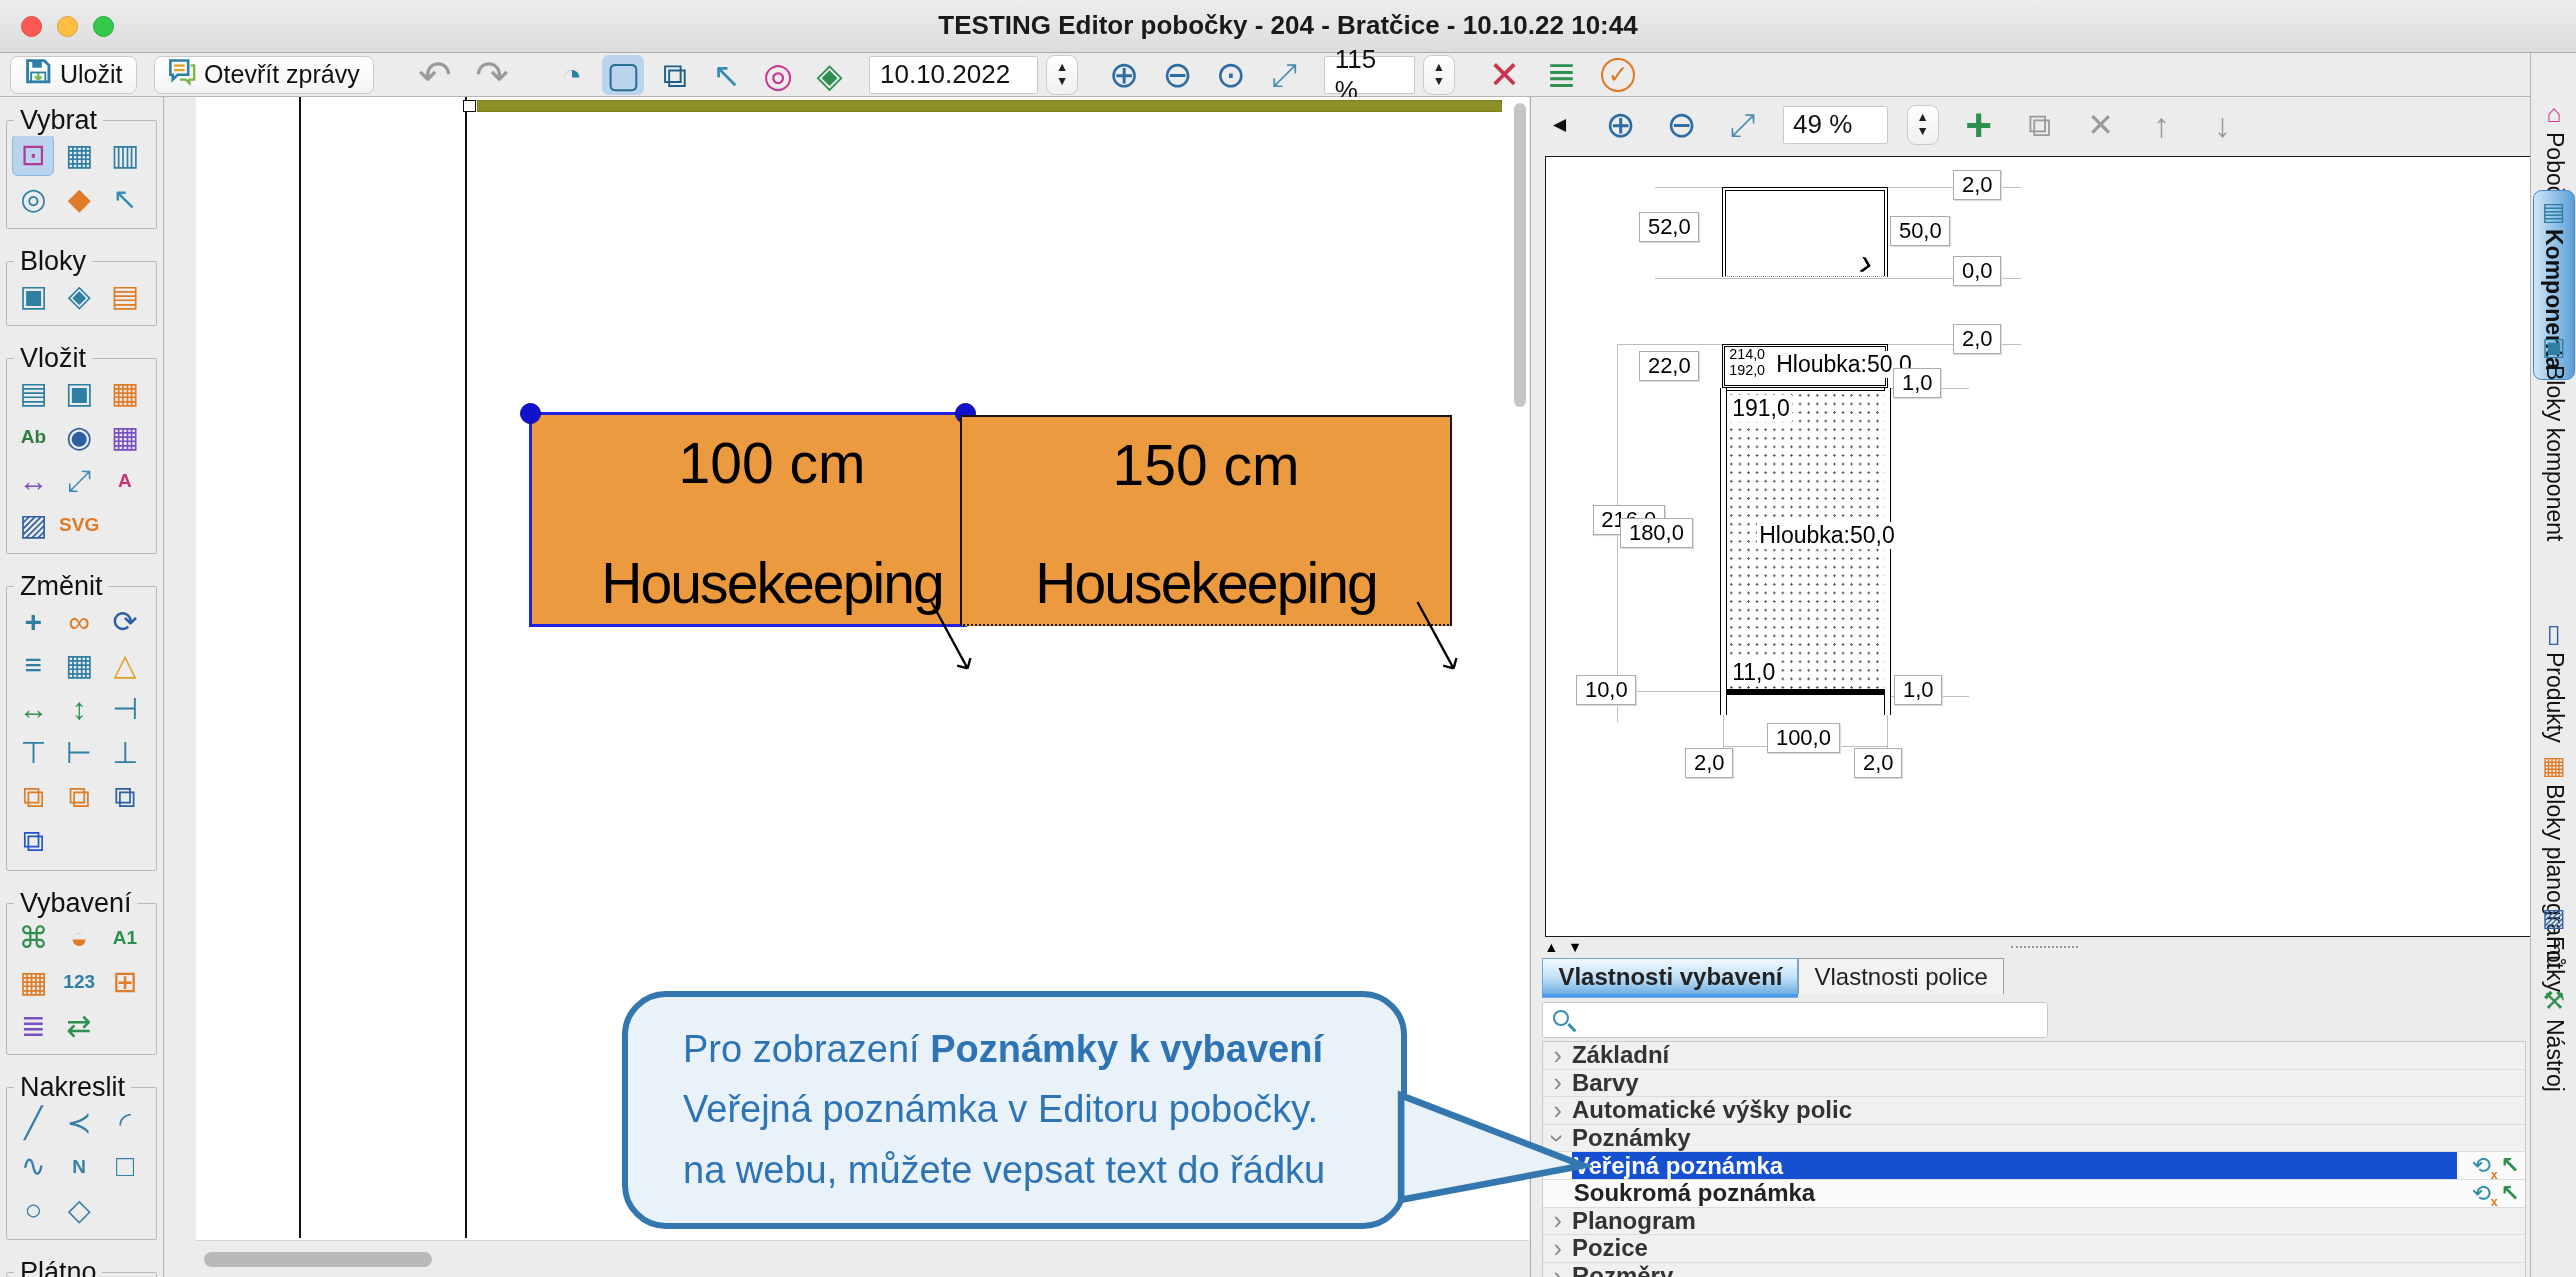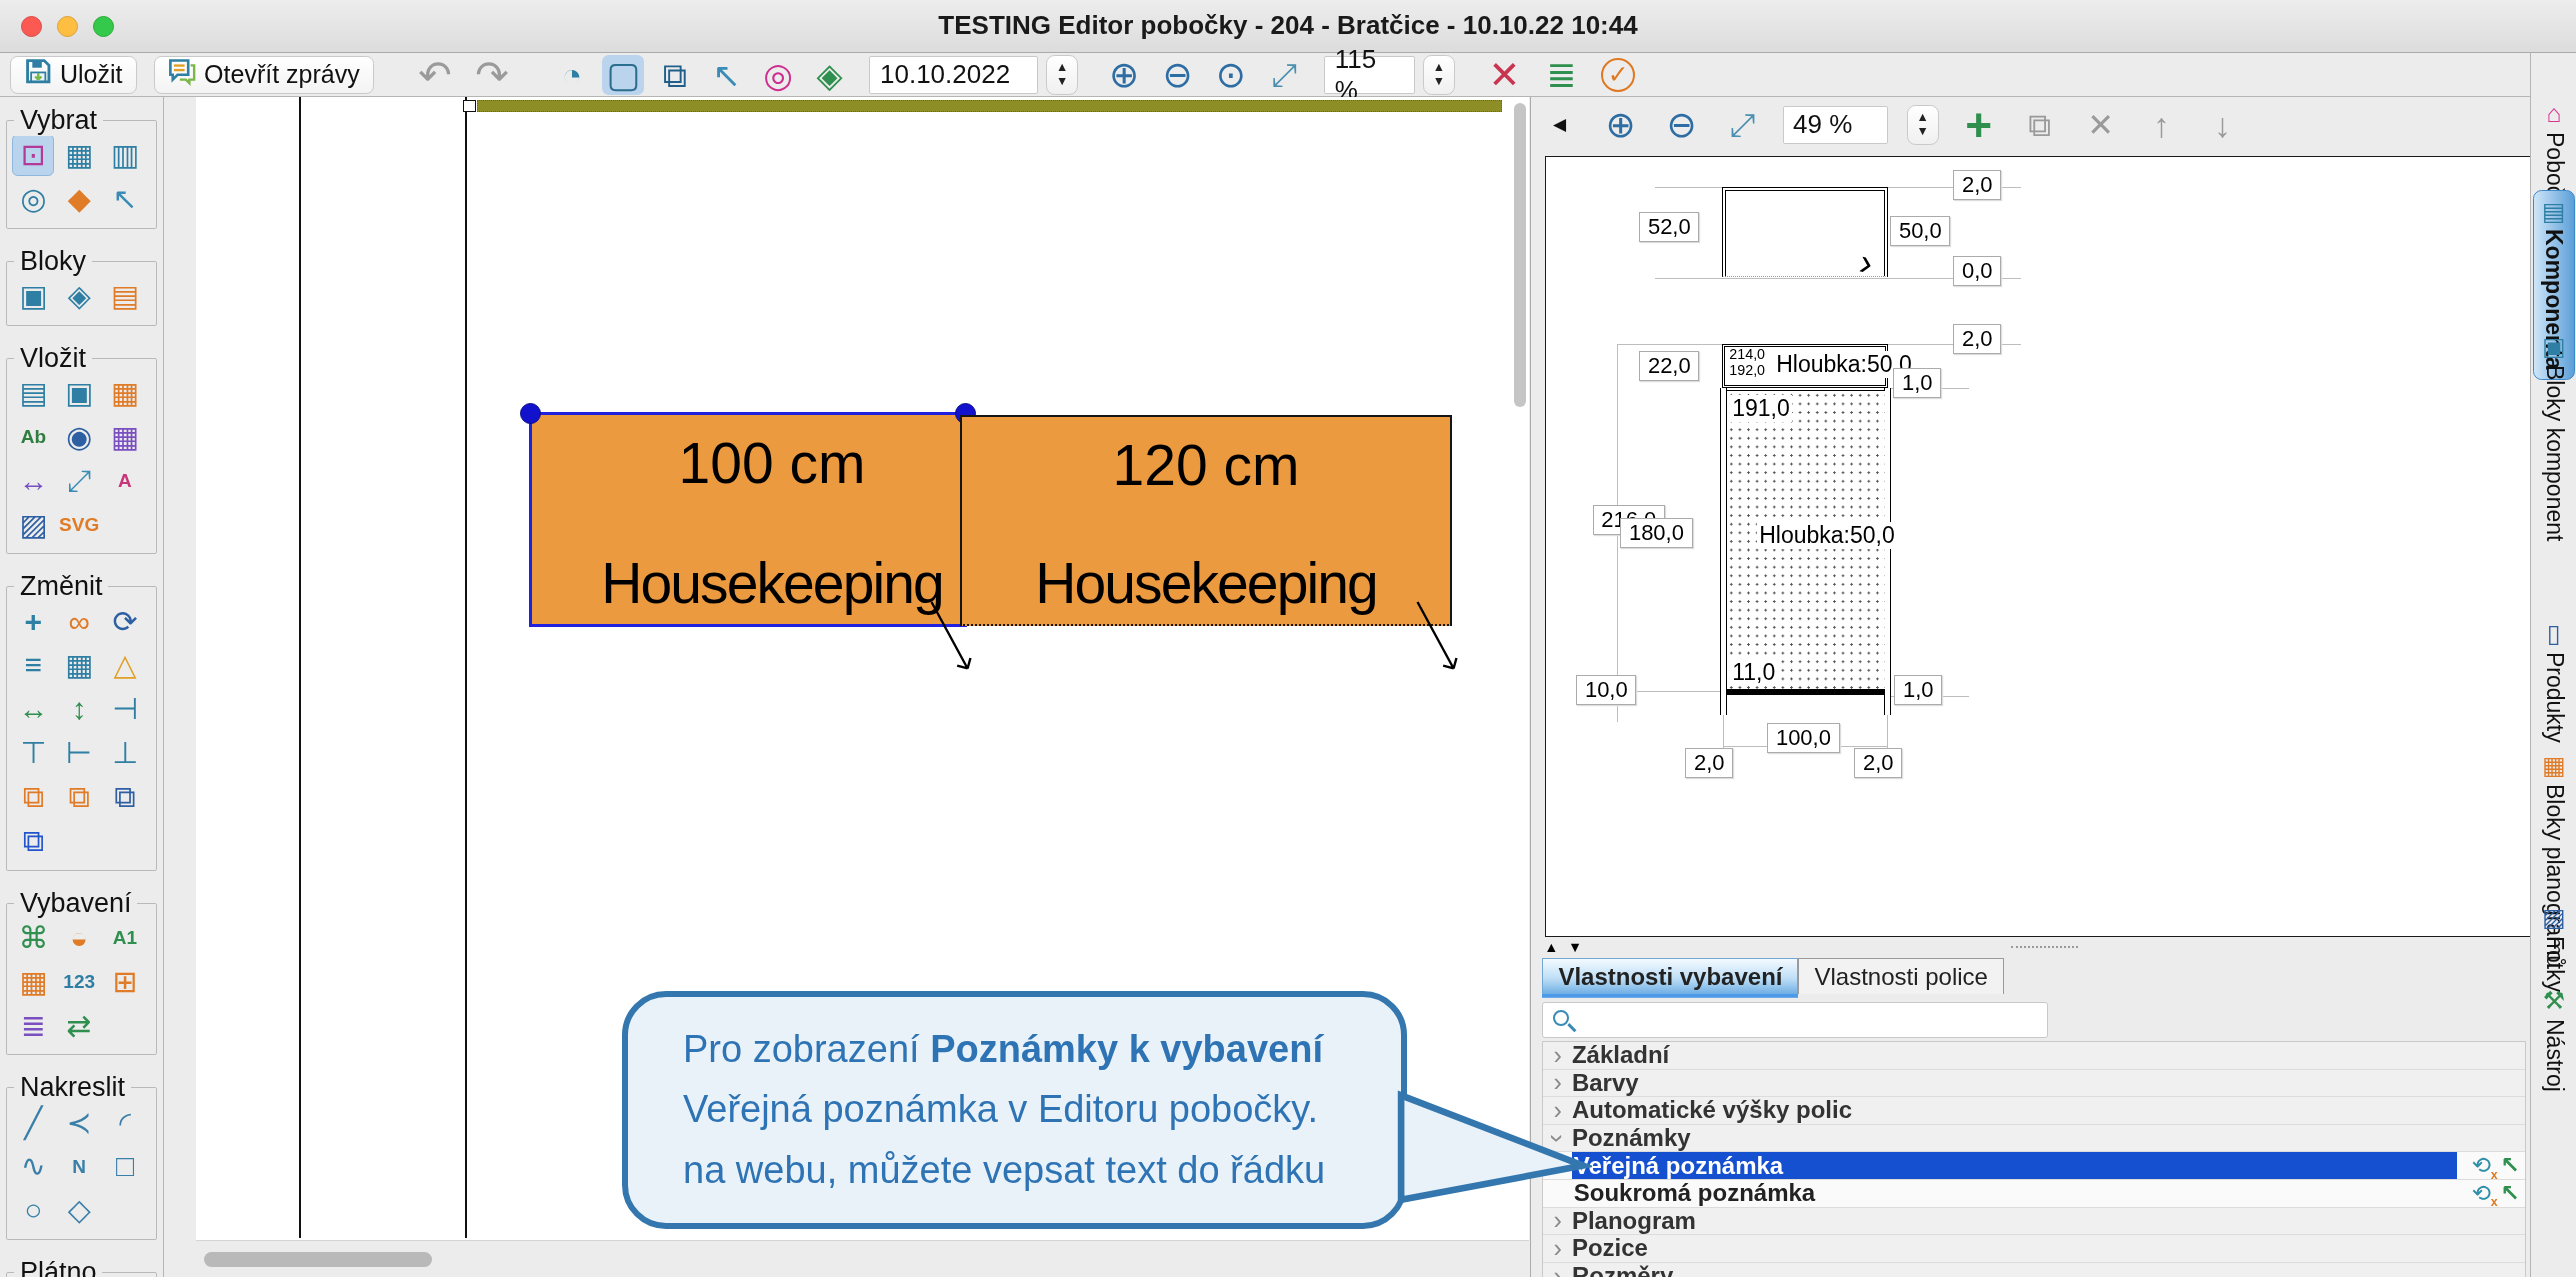--- a/index.html
+++ b/index.html
@@ -409,21 +409,21 @@
         <div class="fixture sel" style="left: 333px; top: 315px; width: 438px; height: 215px; padding-left: 48px;">
           <div class="fsize">100 cm</div>
           <div class="flabel">Housekeeping</div>
           <span class="handle" style="left: -12.4px; top: -12.4px;"></span>
           <span class="handle" style="right: -12.4px; top: -12.4px;"></span>
           <span class="corner-arrow"><svg width="57" height="86" viewBox="0 0 60 90">
               <path d="M10 6 L48 76 M48 76 l-11 -3 M48 76 l3 -11" stroke="#000" stroke-width="2.5" fill="none"></path>
             </svg></span>
         </div>
         <div class="fixture unsel" style="left: 764px; top: 318px; width: 492px; height: 211px;">
-          <div class="fsize">120 cm</div>
+          <div class="fsize">150 cm</div>
           <div class="flabel">Housekeeping</div>
           <span class="corner-arrow"><svg width="57" height="86" viewBox="0 0 60 90">
               <path d="M10 6 L48 76 M48 76 l-11 -3 M48 76 l3 -11" stroke="#000" stroke-width="2.5" fill="none"></path>
             </svg></span>
         </div>
       </div>
 
     <div class="callout">
       <div><span>Pro zobrazení </span><b>Poznámky k vybavení</b></div>
       <div>Veřejná poznámka v Editoru pobočky.</div>

